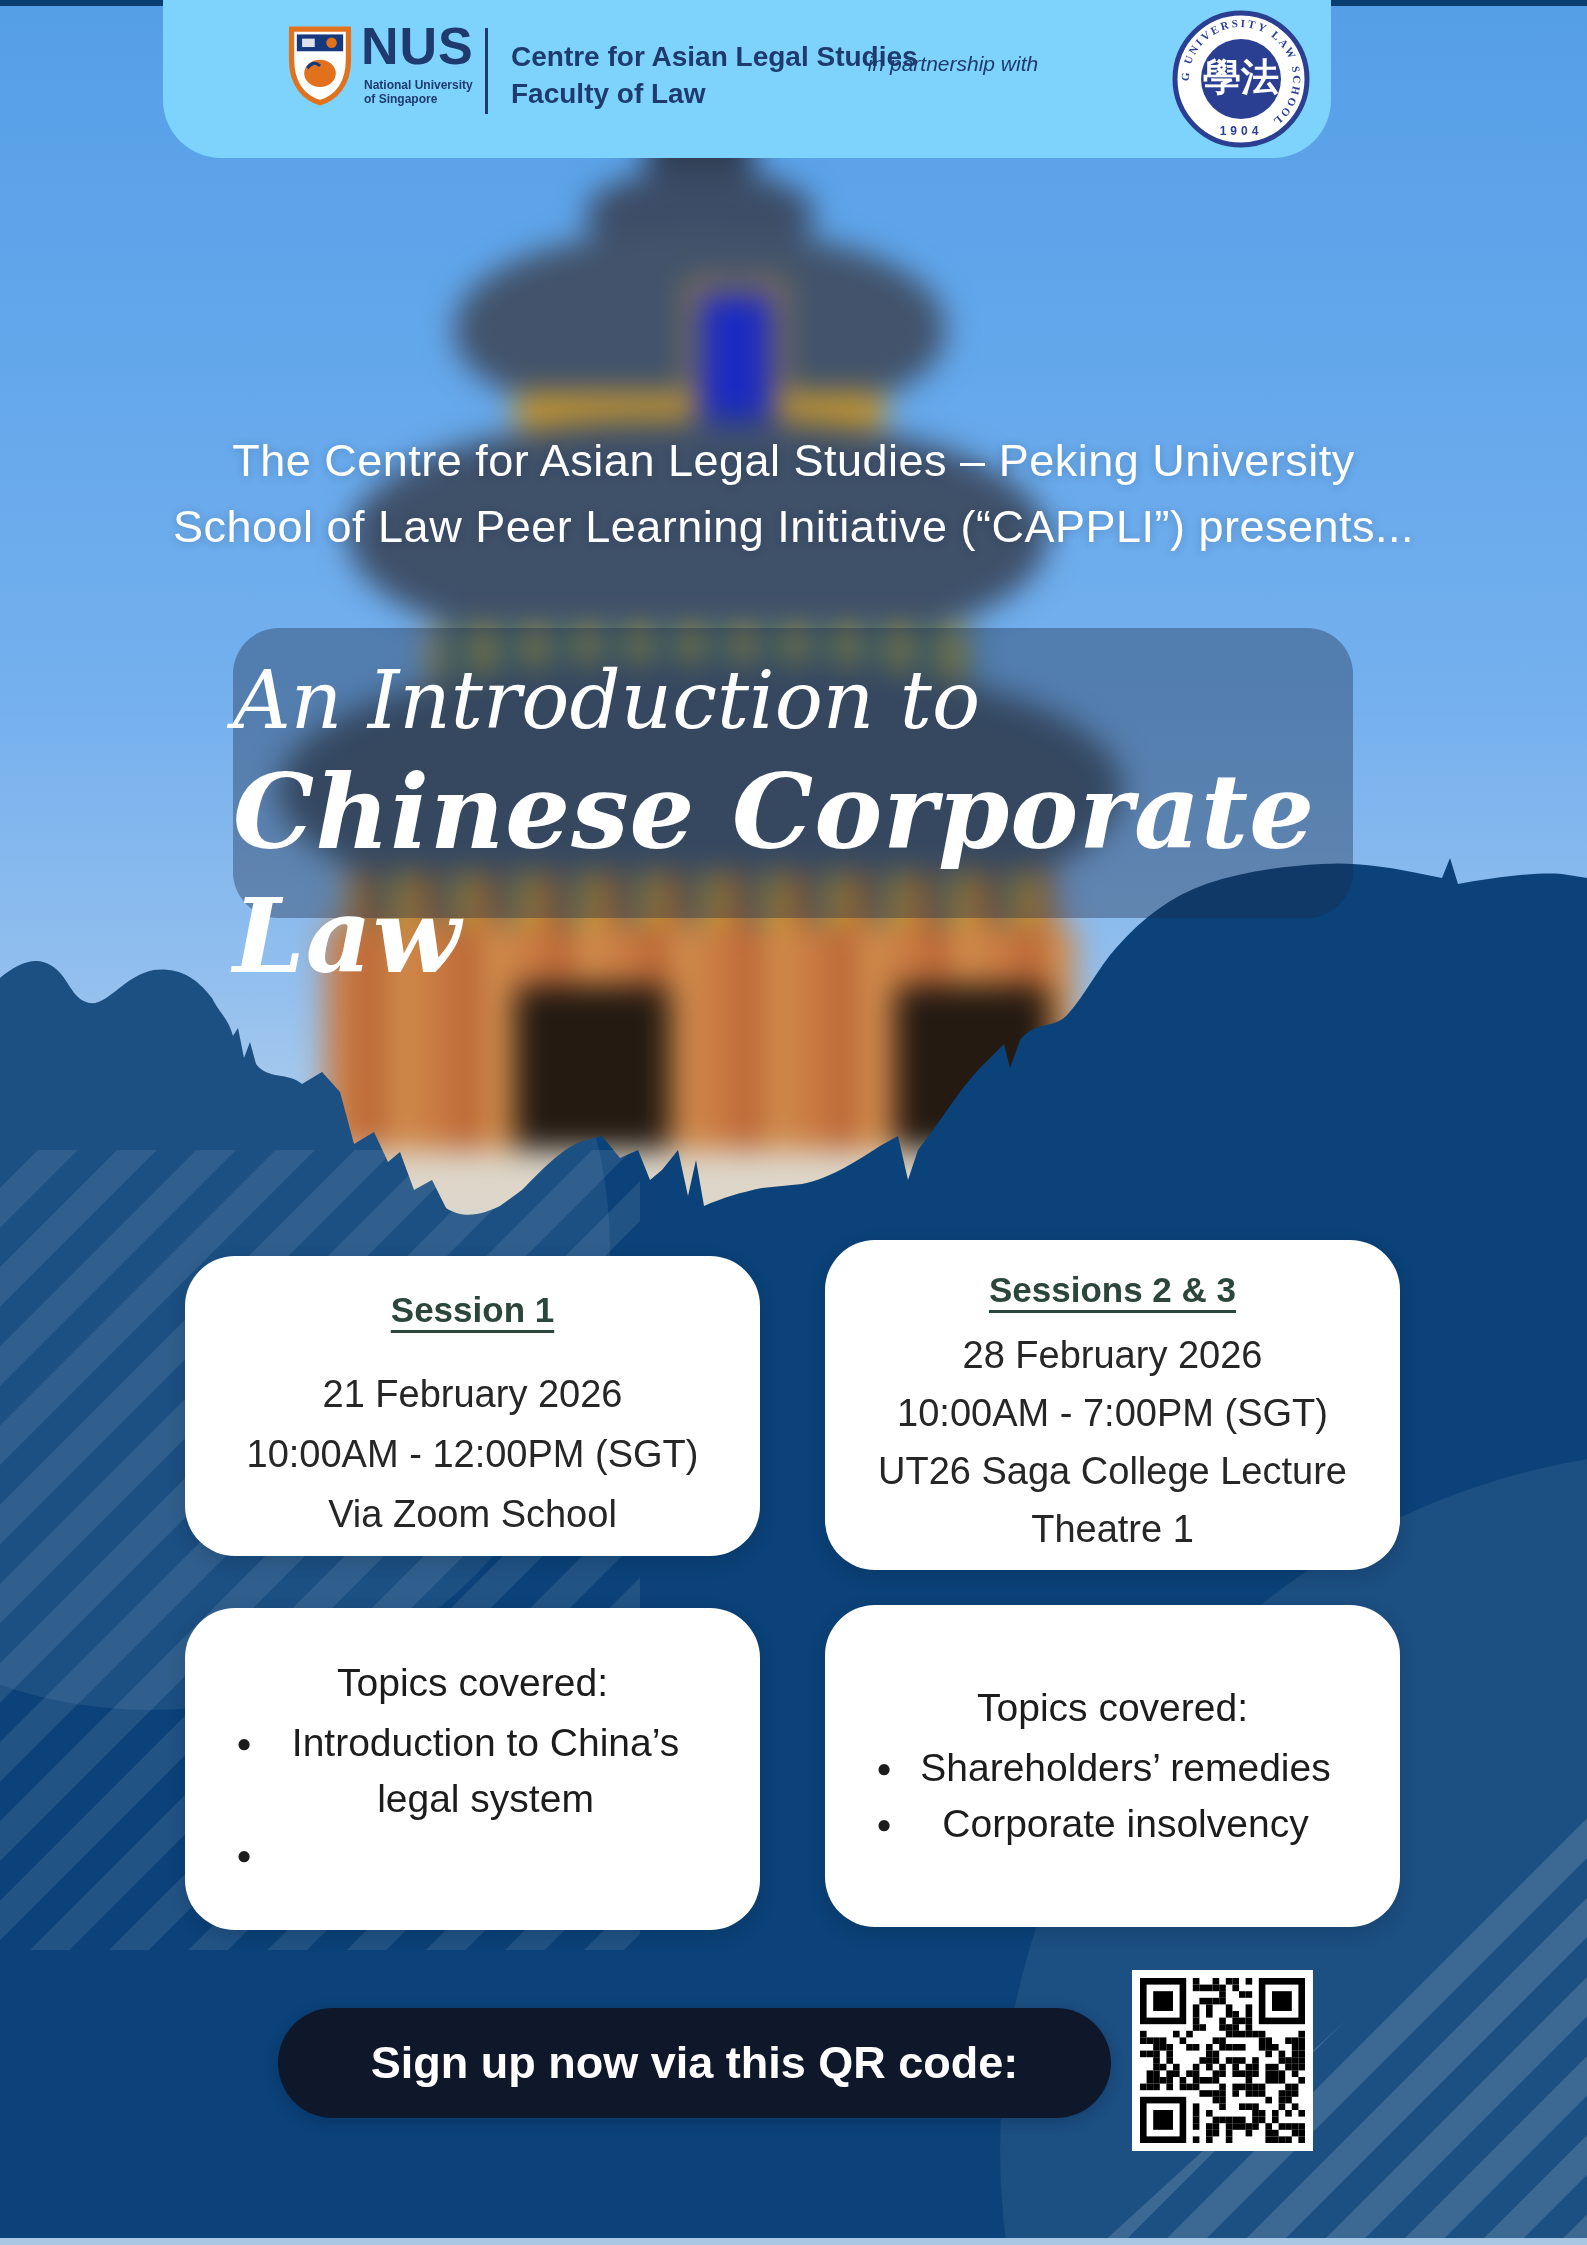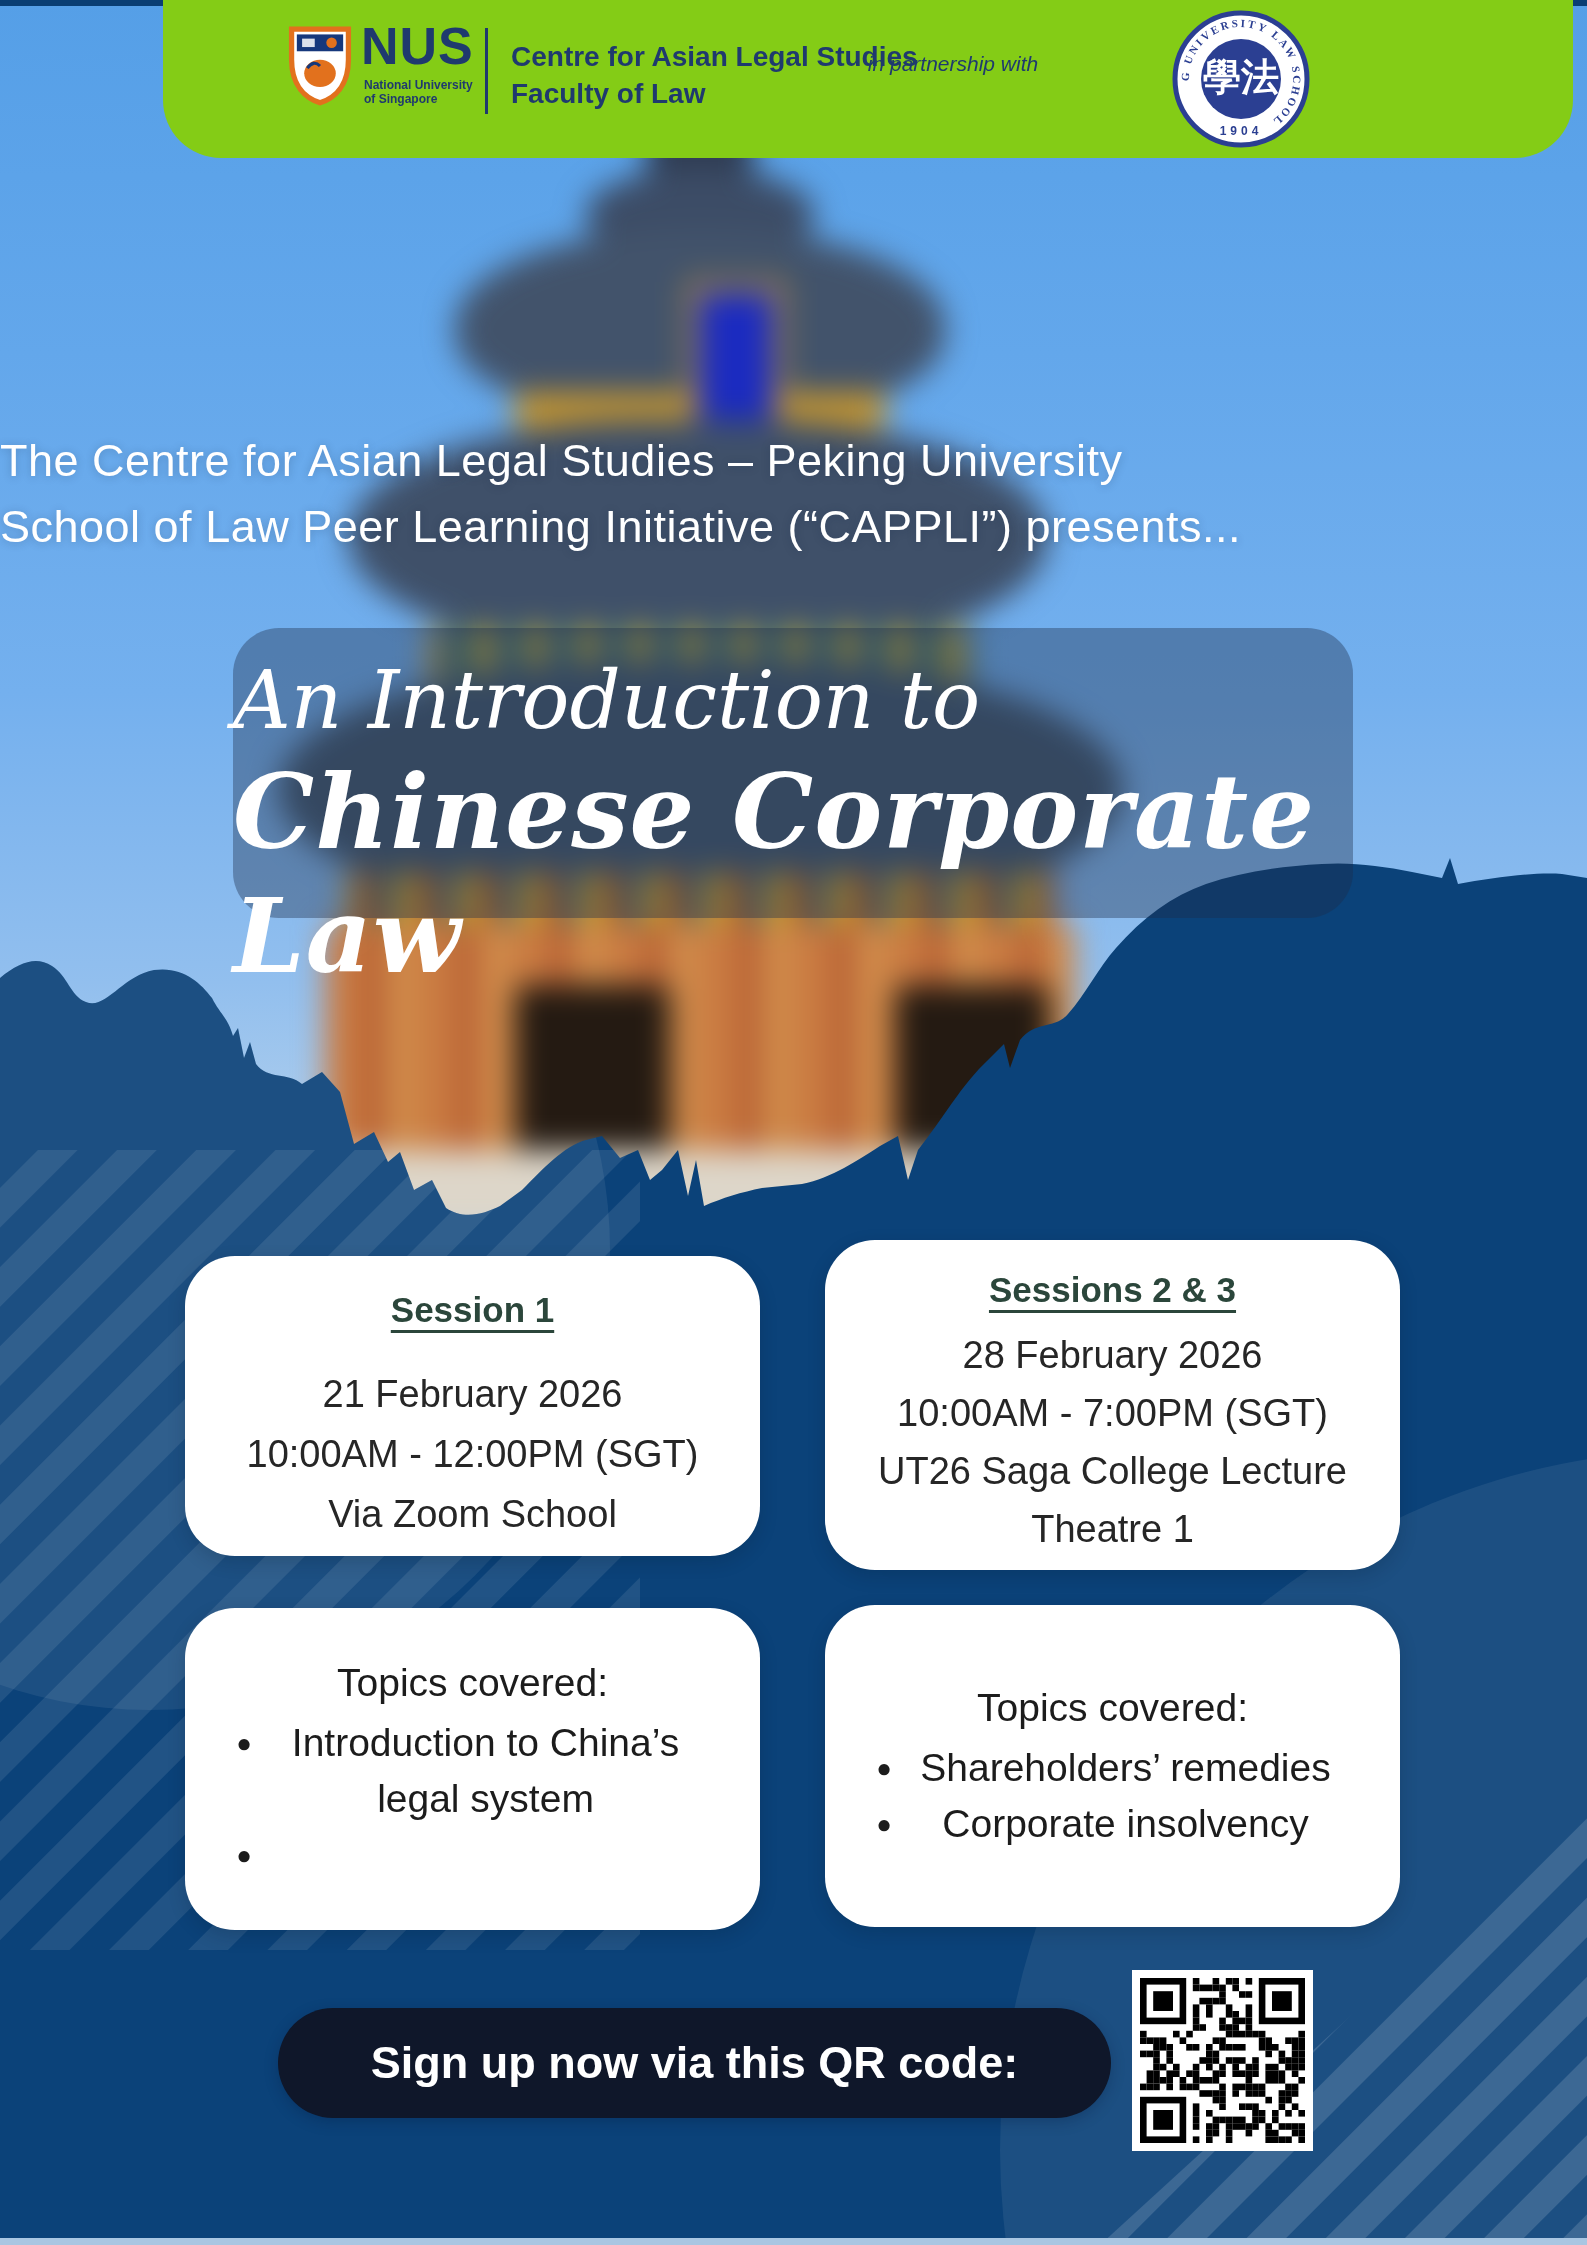--- a/index.html
+++ b/index.html
@@ -22,32 +22,32 @@
   .roof3{left:278px;top:662px;width:845px;height:255px;background:#44596f;border-radius:50%/60%;}
   .band3{left:345px;top:872px;width:710px;height:70px;
          background:repeating-linear-gradient(90deg,#c8982f 0 18px,#a8522c 18px 34px,#3f7f86 34px 46px,#c8982f 46px 62px);}
   .wall{left:325px;top:925px;width:750px;height:280px;
         background:repeating-linear-gradient(90deg,#c97a41 0 42px,#ab4f2b 42px 56px,#d08a4a 56px 94px);}
   .door1{left:515px;top:985px;width:155px;height:175px;background:#241a12;border-radius:10px 10px 0 0;}
   .door2{left:895px;top:985px;width:155px;height:175px;background:#241a12;border-radius:10px 10px 0 0;}
   .base{left:265px;top:1150px;width:870px;height:80px;background:#ddd6c9;}
 
   
-  .header{position:absolute;left:163px;top:0;width:1410px;height:158px;background:#84cc16;
+  .header{position:absolute;left:163px;top:0;width:1168px;height:158px;background:#7dd3fc;
           border-radius:0 0 58px 58px;z-index:30;}
   .topstrip{position:absolute;left:0;top:0;width:1587px;height:6px;background:#0a3e73;z-index:25;}
   .nus-word{position:absolute;left:198px;top:16px;font-size:52px;font-weight:bold;color:#1f3a6e;letter-spacing:1px;}
   .nus-sub{position:absolute;left:201px;top:78px;font-size:12px;line-height:14px;font-weight:bold;color:#1f3a6e;}
   .hdr-divider{position:absolute;left:322px;top:28px;width:3px;height:86px;background:#1f3a6e;}
   .org{position:absolute;left:348px;top:38px;font-size:28px;line-height:37px;font-weight:bold;color:#1f3a6e;}
   .partner{position:absolute;left:665px;top:52px;width:250px;text-align:center;font-style:italic;
            font-size:21px;color:#1f3a6e;}
 
   
-  .intro{position:absolute;left:0;top:428px;width:1587px;text-align:left;color:#fff;z-index:10;
+  .intro{position:absolute;left:0;top:428px;width:1587px;text-align:center;color:#fff;z-index:10;
          font-size:45px;line-height:66px;font-weight:400;letter-spacing:.5px;
          text-shadow:0 1px 8px rgba(20,40,70,.25);}
   .title-band{position:absolute;left:233px;top:628px;width:1120px;height:290px;z-index:10;
               background:rgba(28,44,74,.38);border-radius:46px;text-align:left;color:#fff;
               font-family:"DejaVu Serif",serif;font-style:italic;}
   .title-line1{margin-top:24px;font-size:80px;line-height:98px;font-weight:400;}
   .title-line2{font-size:102px;line-height:124px;font-weight:bold;letter-spacing:1px;}
 
   
   .wave-svg{position:absolute;left:0;top:0;width:1587px;height:2245px;z-index:5;}

